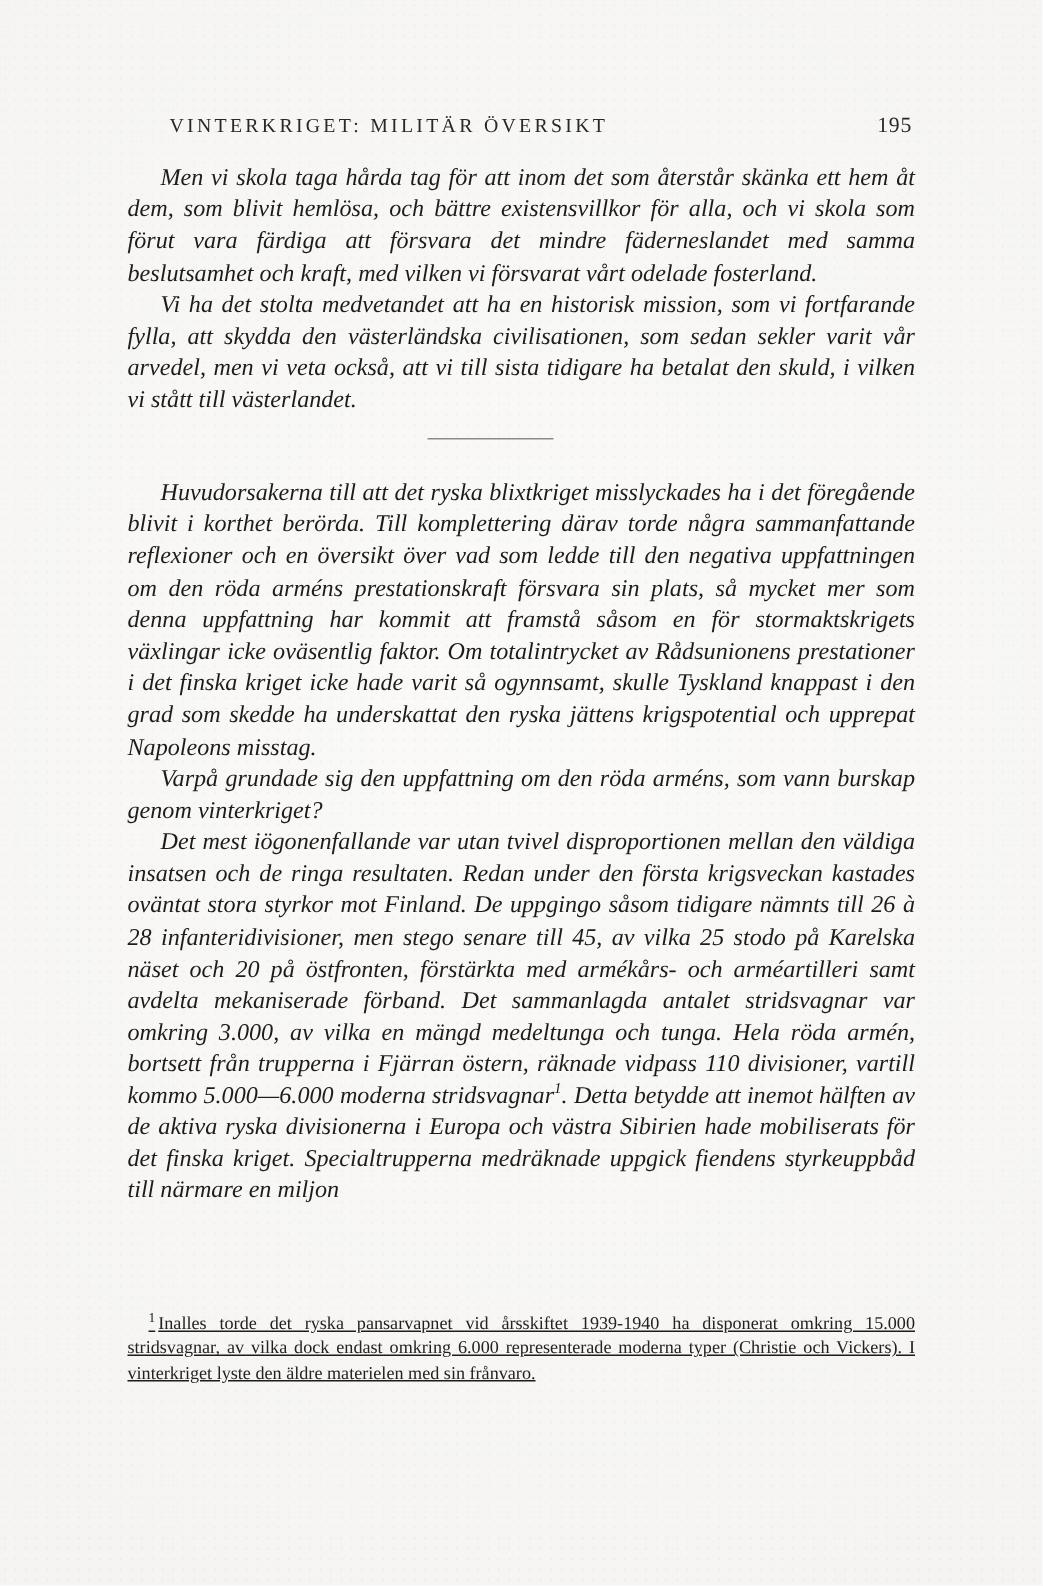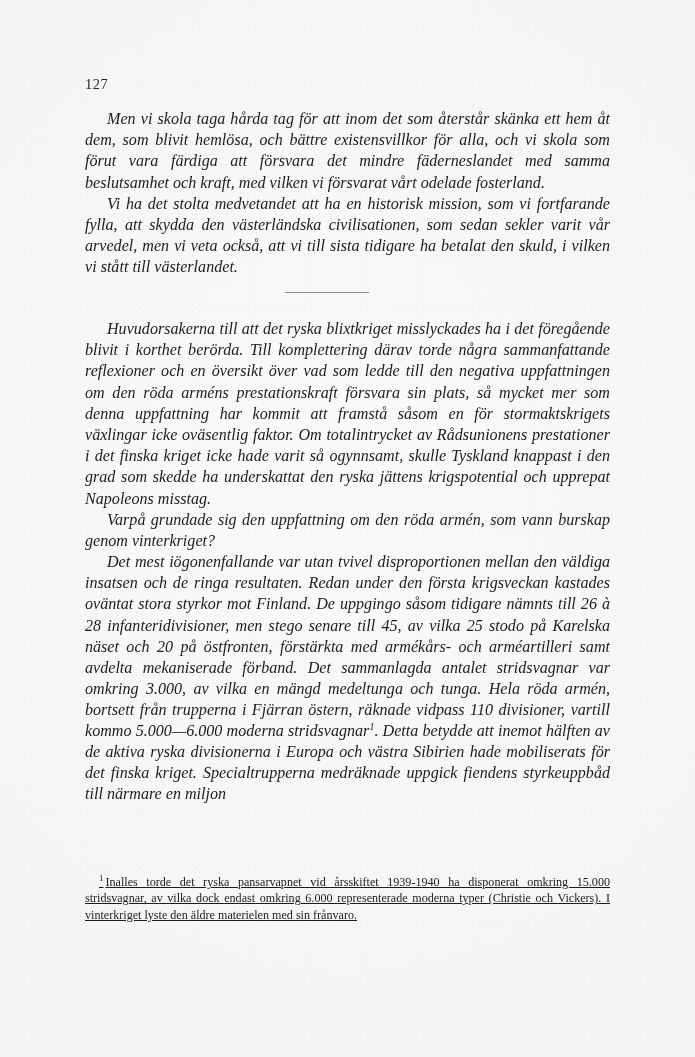--- a/index.html
+++ b/index.html
@@ -133,33 +133,34 @@
 </head>
 <body>
 
 <div id="page">
 
   <div id="grain"></div>
 
   <div id="content">
 
     <div class="runhead">
-      <span class="runhead-folio">127</span>
+      <span class="runhead-title">VINTERKRIGET: MILITÄR ÖVERSIKT</span>
+      <span class="runhead-folio">195</span>
     </div>
 
     <div class="body-block" id="block-top">
       <p class="para">Men vi skola taga hårda tag för att inom det som återstår skänka ett hem åt dem, som blivit hemlösa, och bättre existensvillkor för alla, och vi skola som förut vara färdiga att försvara det mindre fäderneslandet med samma beslutsamhet och kraft, med vilken vi försvarat vårt odelade fosterland.</p>
       <p class="para">Vi ha det stolta medvetandet att ha en historisk mission, som vi fortfarande fylla, att skydda den västerländska civilisationen, som sedan sekler varit vår arvedel, men vi veta också, att vi till sista tidigare ha betalat den skuld, i vilken vi stått till västerlandet.</p>
     </div>
 
     <div class="divider"></div>
 
     <div class="body-block" id="block-main">
       <p class="para">Huvudorsakerna till att det ryska blixtkriget misslyckades ha i det föregående blivit i korthet berörda. Till komplettering därav torde några sammanfattande reflexioner och en översikt över vad som ledde till den negativa uppfattningen om den röda arméns prestationskraft försvara sin plats, så mycket mer som denna uppfattning har kommit att framstå såsom en för stormaktskrigets växlingar icke oväsentlig faktor. Om totalintrycket av Rådsunionens prestationer i det finska kriget icke hade varit så ogynnsamt, skulle Tyskland knappast i den grad som skedde ha underskattat den ryska jättens krigspotential och upprepat Napoleons misstag.</p>
-      <p class="para">Varpå grundade sig den uppfattning om den röda armén, som vann burskap genom vinterkriget?</p>
+      <p class="para">Varpå grundade sig den uppfattning om den röda arméns, som vann burskap genom vinterkriget?</p>
       <p class="para tight"><span>Det mest iögonenfallande var utan tvivel disproportionen mellan den väldiga insatsen och de ringa resultaten. Redan under den första krigsveckan kastades oväntat stora styrkor mot Finland. De uppgingo såsom tidigare nämnts till 26 à 28 infanteridivisioner, men stego senare till 45, av vilka 25 stodo på Karelska näset och 20 på östfronten, förstärkta med armékårs- och arméartilleri samt avdelta mekaniserade förband. Det sammanlagda antalet stridsvagnar var omkring 3.000, av vilka en mängd medeltunga och tunga. Hela röda armén, bortsett från trupperna i Fjärran östern, räknade vidpass 110 divisioner, vartill kommo 5.000—6.000 moderna stridsvagnar</span><sup class="fnref">1</sup><span>. Detta betydde att inemot hälften av de aktiva ryska divisionerna i Europa och västra Sibirien hade mobiliserats för det finska kriget. Specialtrupperna medräknade uppgick fiendens styrkeuppbåd till närmare en miljon</span></p>
     </div>
 
     <div id="footnote">
       <p class="footnote"><span class="fnmark">1</span><span>Inalles torde det ryska pansarvapnet vid årsskiftet 1939-1940 ha disponerat omkring 15.000 stridsvagnar, av vilka dock endast omkring 6.000 representerade moderna typer (Christie och Vickers). I vinterkriget lyste den äldre materielen med sin frånvaro.</span></p>
     </div>
 
   </div>
 </div>
 

